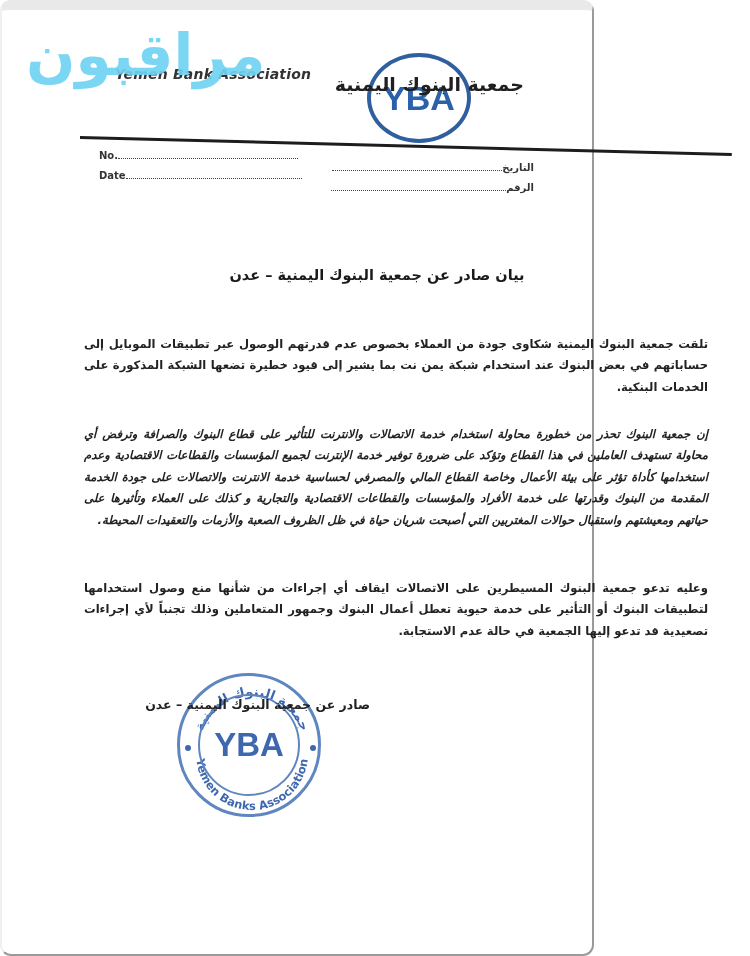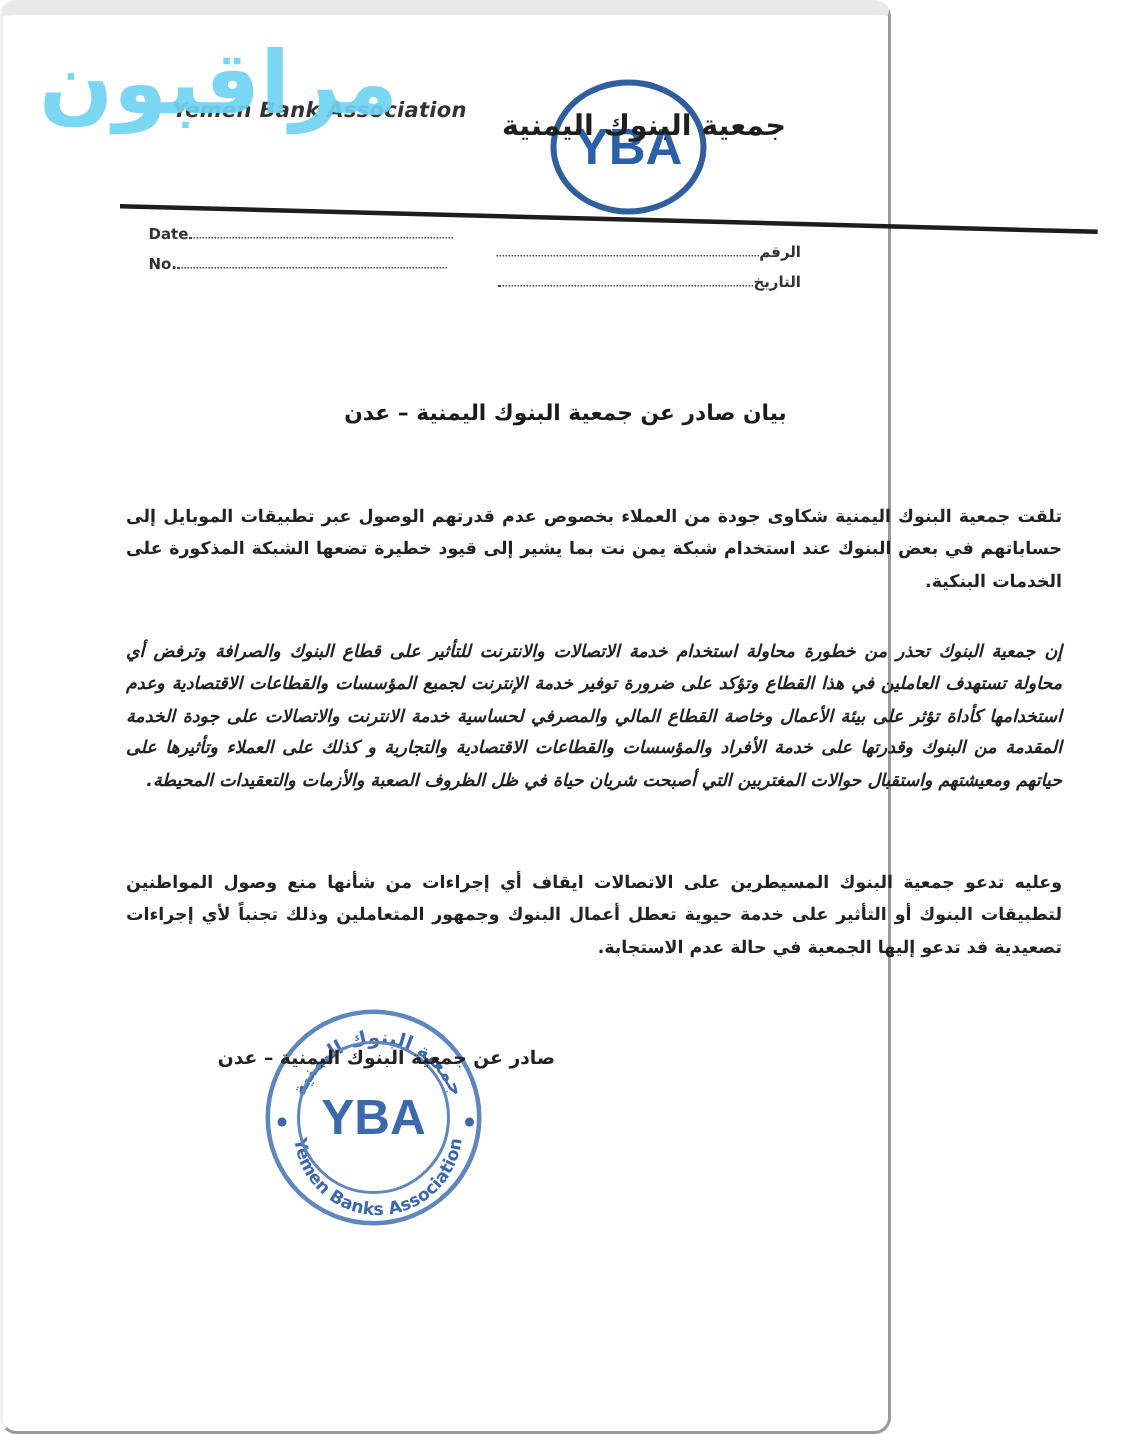--- a/index.html
+++ b/index.html
@@ -120,43 +120,43 @@
   <div class="logo">
     <span class="logo-text">YBA</span>
   </div>
 
   <div class="org-ar">جمعية البنوك اليمنية</div>
 
   <div class="rule"></div>
 
   <div class="ref-en">
     <div class="row">
-      <span>Date</span><span class="dots" style="width:176px"></span>
+      <span>No.</span><span class="dots" style="width:180px"></span>
     </div>
     <div class="row">
-      <span>No.</span><span class="dots" style="width:180px"></span>
+      <span>Date</span><span class="dots" style="width:176px"></span>
     </div>
   </div>
 
   <div class="ref-ar">
     <div class="row">
-      <span>الرقم</span><span class="dots" style="width:175px"></span>
+      <span>التاريخ</span><span class="dots" style="width:170px"></span>
     </div>
     <div class="row">
-      <span>التاريخ</span><span class="dots" style="width:170px"></span>
+      <span>الرقم</span><span class="dots" style="width:175px"></span>
     </div>
   </div>
 
   <div class="doc-title">
     <span>بيان صادر عن جمعية البنوك اليمنية – عدن</span>
   </div>
 
   <p class="body-text p1">تلقت جمعية البنوك اليمنية شكاوى جودة من العملاء بخصوص عدم قدرتهم الوصول عبر تطبيقات الموبايل إلى حساباتهم في بعض البنوك عند استخدام شبكة يمن نت بما يشير إلى قيود خطيرة تضعها الشبكة المذكورة على الخدمات البنكية.</p>
   <p class="body-text p2">إن جمعية البنوك تحذر من خطورة محاولة استخدام خدمة الاتصالات والانترنت للتأثير على قطاع البنوك والصرافة وترفض أي محاولة تستهدف العاملين في هذا القطاع وتؤكد على ضرورة توفير خدمة الإنترنت لجميع المؤسسات والقطاعات الاقتصادية وعدم استخدامها كأداة تؤثر على بيئة الأعمال وخاصة القطاع المالي والمصرفي لحساسية خدمة الانترنت والاتصالات على جودة الخدمة المقدمة من البنوك وقدرتها على خدمة الأفراد والمؤسسات والقطاعات الاقتصادية والتجارية و كذلك على العملاء وتأثيرها على حياتهم ومعيشتهم واستقبال حوالات المغتربين التي أصبحت شريان حياة في ظل الظروف الصعبة والأزمات والتعقيدات المحيطة.</p>
-  <p class="body-text p3">وعليه تدعو جمعية البنوك المسيطرين على الاتصالات ايقاف أي إجراءات من شأنها منع وصول المواطنين لتطبيقات البنوك أو التأثير على خدمة حيوية تعطل أعمال البنوك وجمهور المتعاملين وذلك تجنباً لأي إجراءات تصعيدية قد تدعو إليها الجمعية في حالة عدم الاستجابة.</p>
+  <p class="body-text p3">وعليه تدعو جمعية البنوك المسيطرين على الاتصالات ايقاف أي إجراءات من شأنها منع وصول استخدامها لتطبيقات البنوك أو التأثير على خدمة حيوية تعطل أعمال البنوك وجمهور المتعاملين وذلك تجنباً لأي إجراءات تصعيدية قد تدعو إليها الجمعية في حالة عدم الاستجابة.</p>
 
   <div class="stamp">
     <svg width="144" height="144" viewBox="0 0 144 144">
       <defs>
         <path id="arcTop" d="M 20 72 A 52 52 0 0 1 124 72"></path>
         <path id="arcBottom" d="M 16 78 A 56 56 0 0 0 128 78"></path>
       </defs>
       <text font-family="DejaVu Sans, sans-serif" font-size="13" font-weight="bold" fill="#2a58a6">
         <textPath href="#arcTop" startOffset="50%" text-anchor="middle">جمعية البنوك اليمنية</textPath>
       </text>

